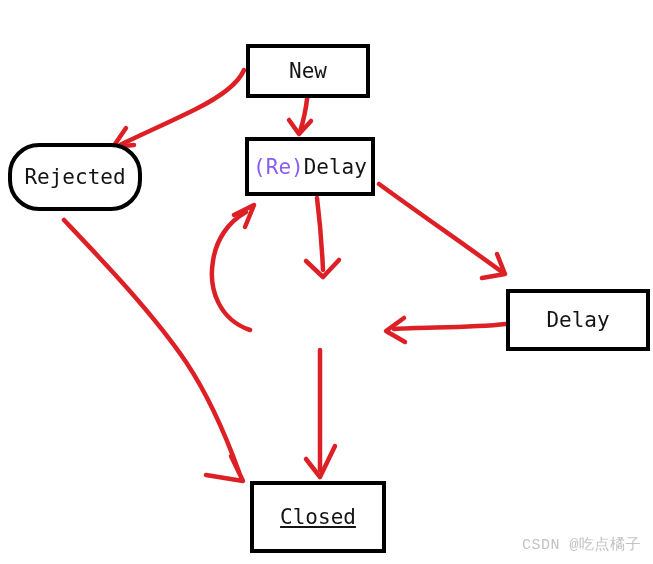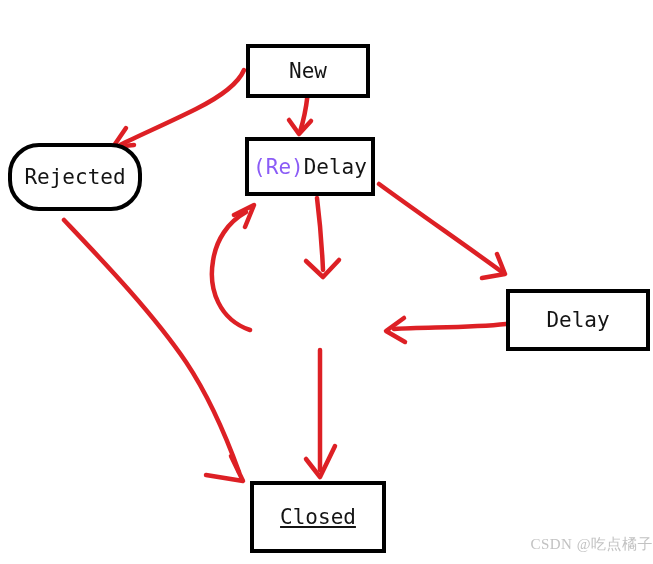--- a/index.html
+++ b/index.html
@@ -30,23 +30,23 @@
     white-space: nowrap;
   }
   .node-new      { left: 246px; top: 10px;  width: 124px; height: 54px; margin-top: 34px; }
   .node-rejected { left: 8px;   top: 143px; width: 134px; height: 68px; border-radius: 31px; }
   .node-reopen   { left: 245px; top: 137px; width: 130px; height: 59px; }
   .node-fixed    { left: 248px; top: 286px; width: 135px; height: 64px; }
   .node-delay    { left: 506px; top: 289px; width: 144px; height: 62px; }
   .node-closed   { left: 250px; top: 481px; width: 136px; height: 72px; text-decoration: underline; }
   .watermark {
     position: absolute;
-    right: 0;
+    right: 12px;
     bottom: 10px;
-    font-family: Liberation Serif, serif;
+    font-family: Liberation Mono, monospace;
     font-size: 15px;
     letter-spacing: 0.5px;
   }
   path.arrow {
     fill: none;
     stroke-width: 4.5;
     stroke-linecap: round;
     stroke-linejoin: round;
   }
 </style>

